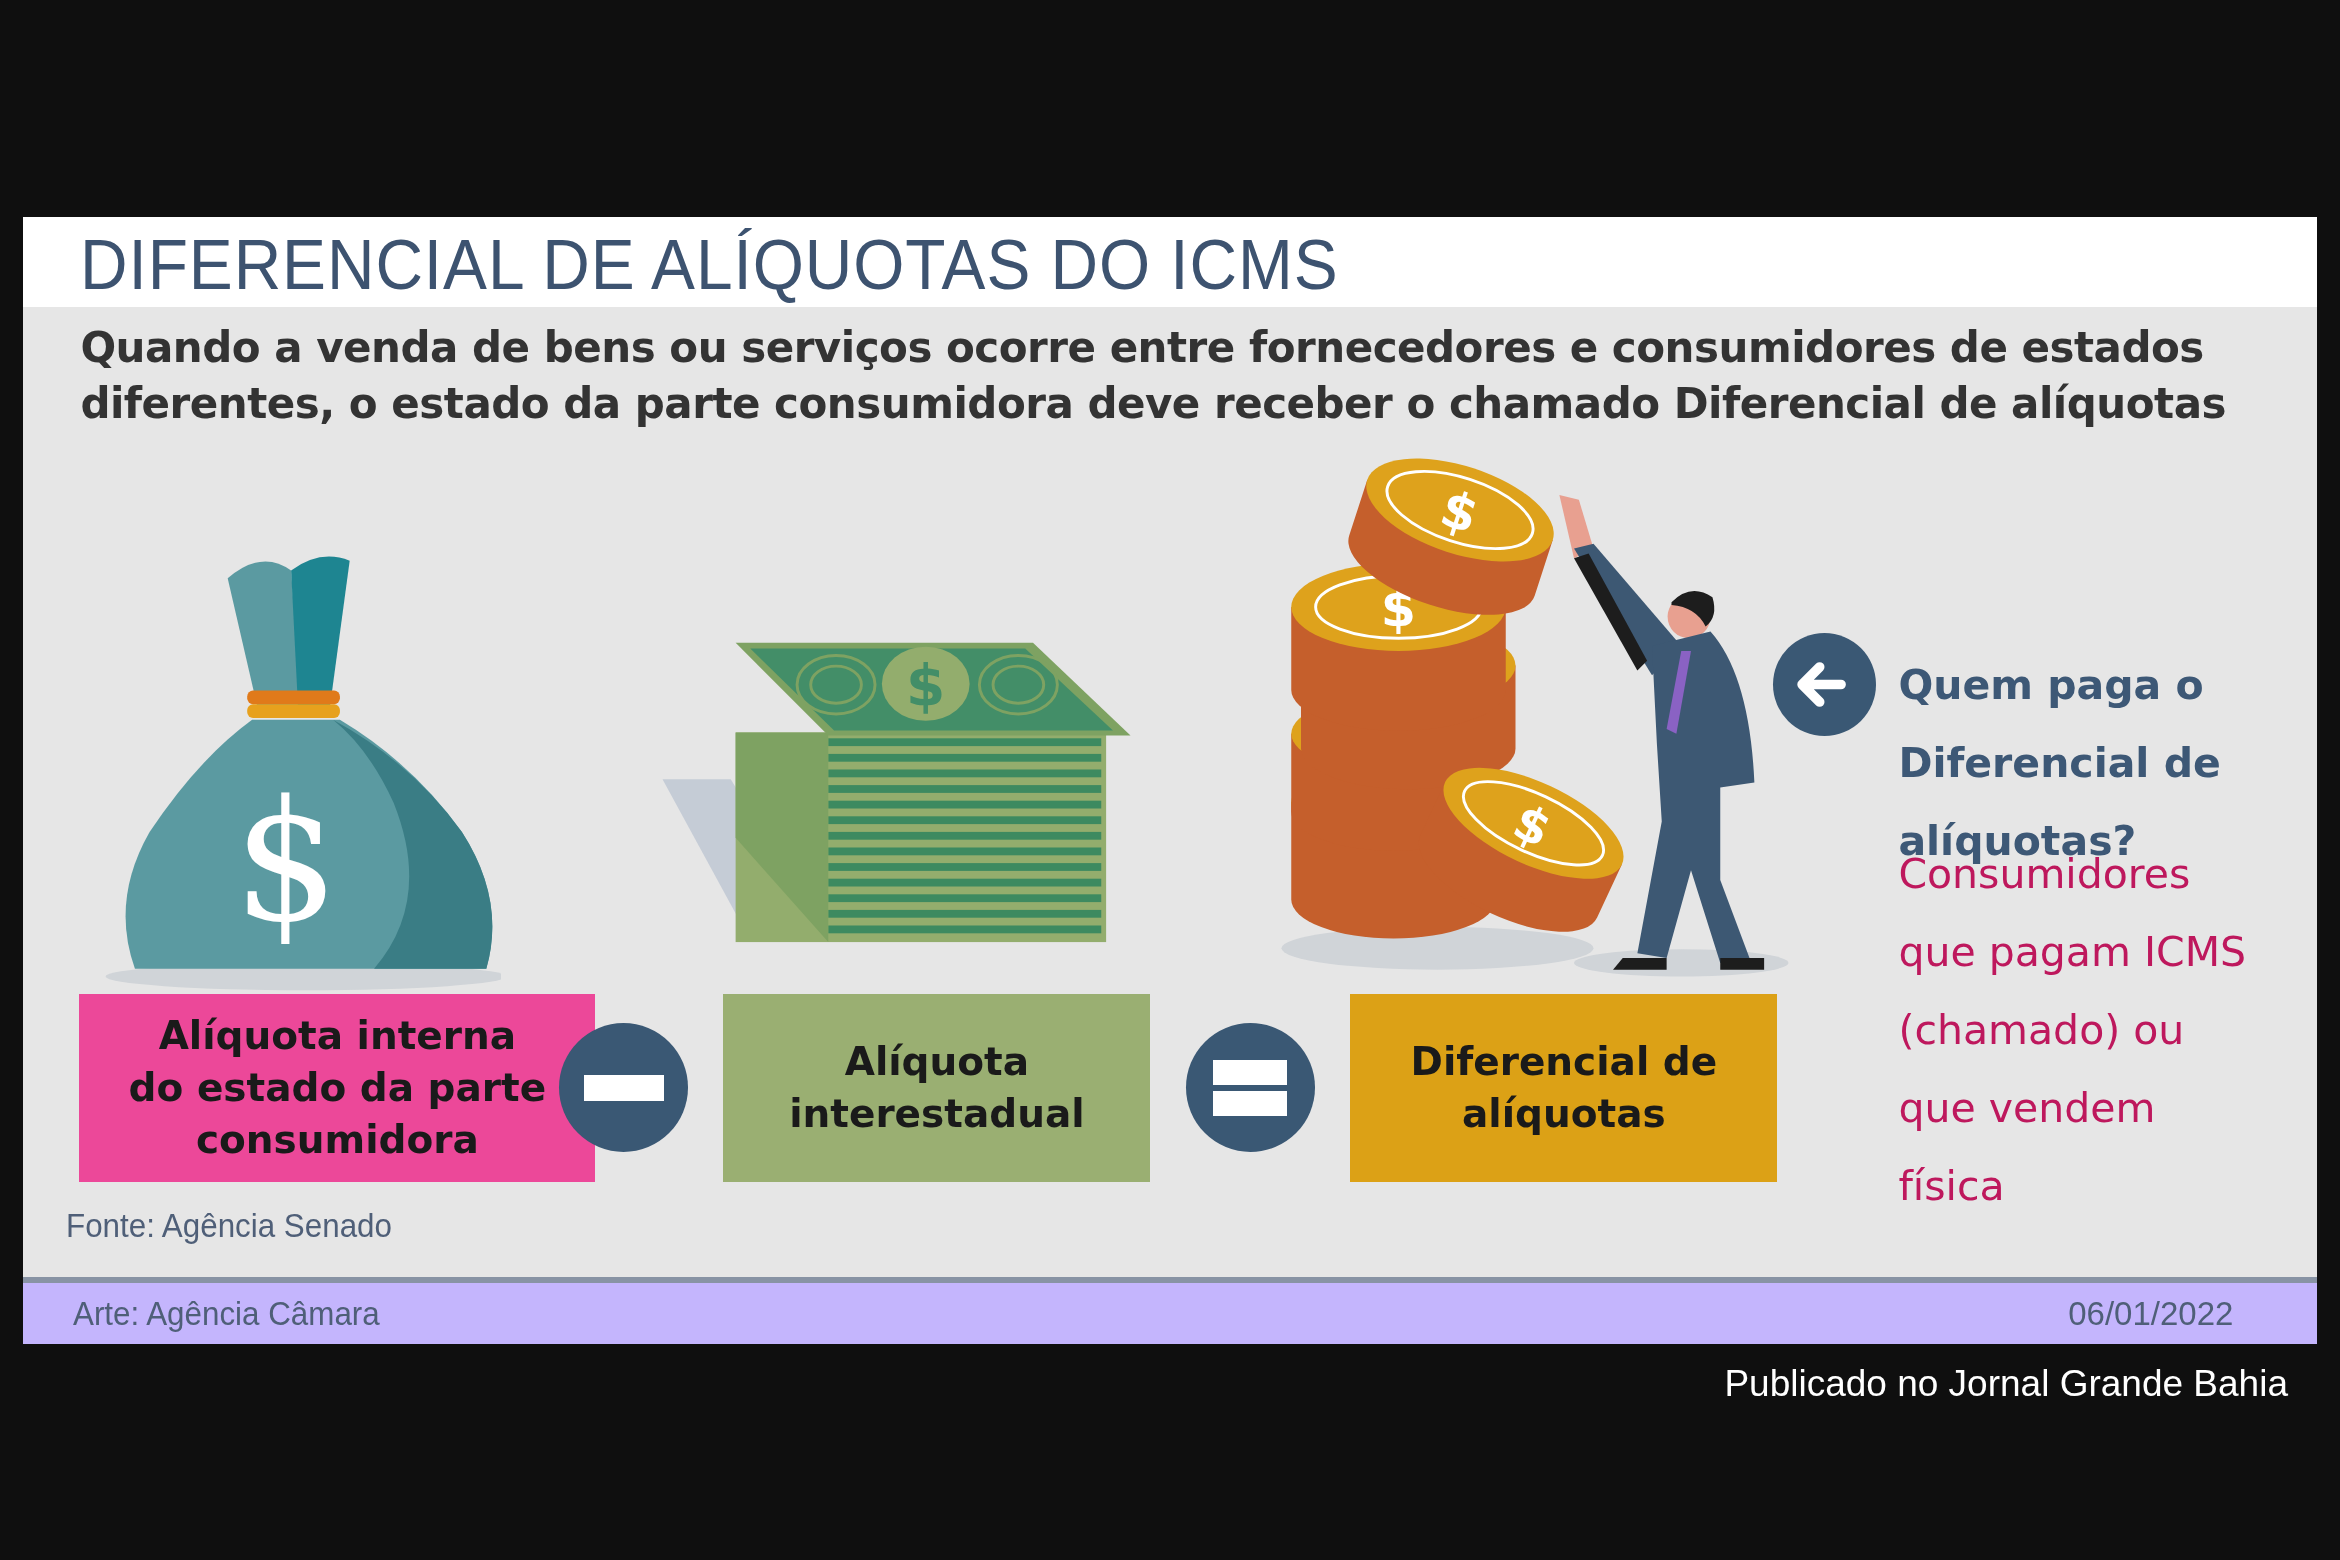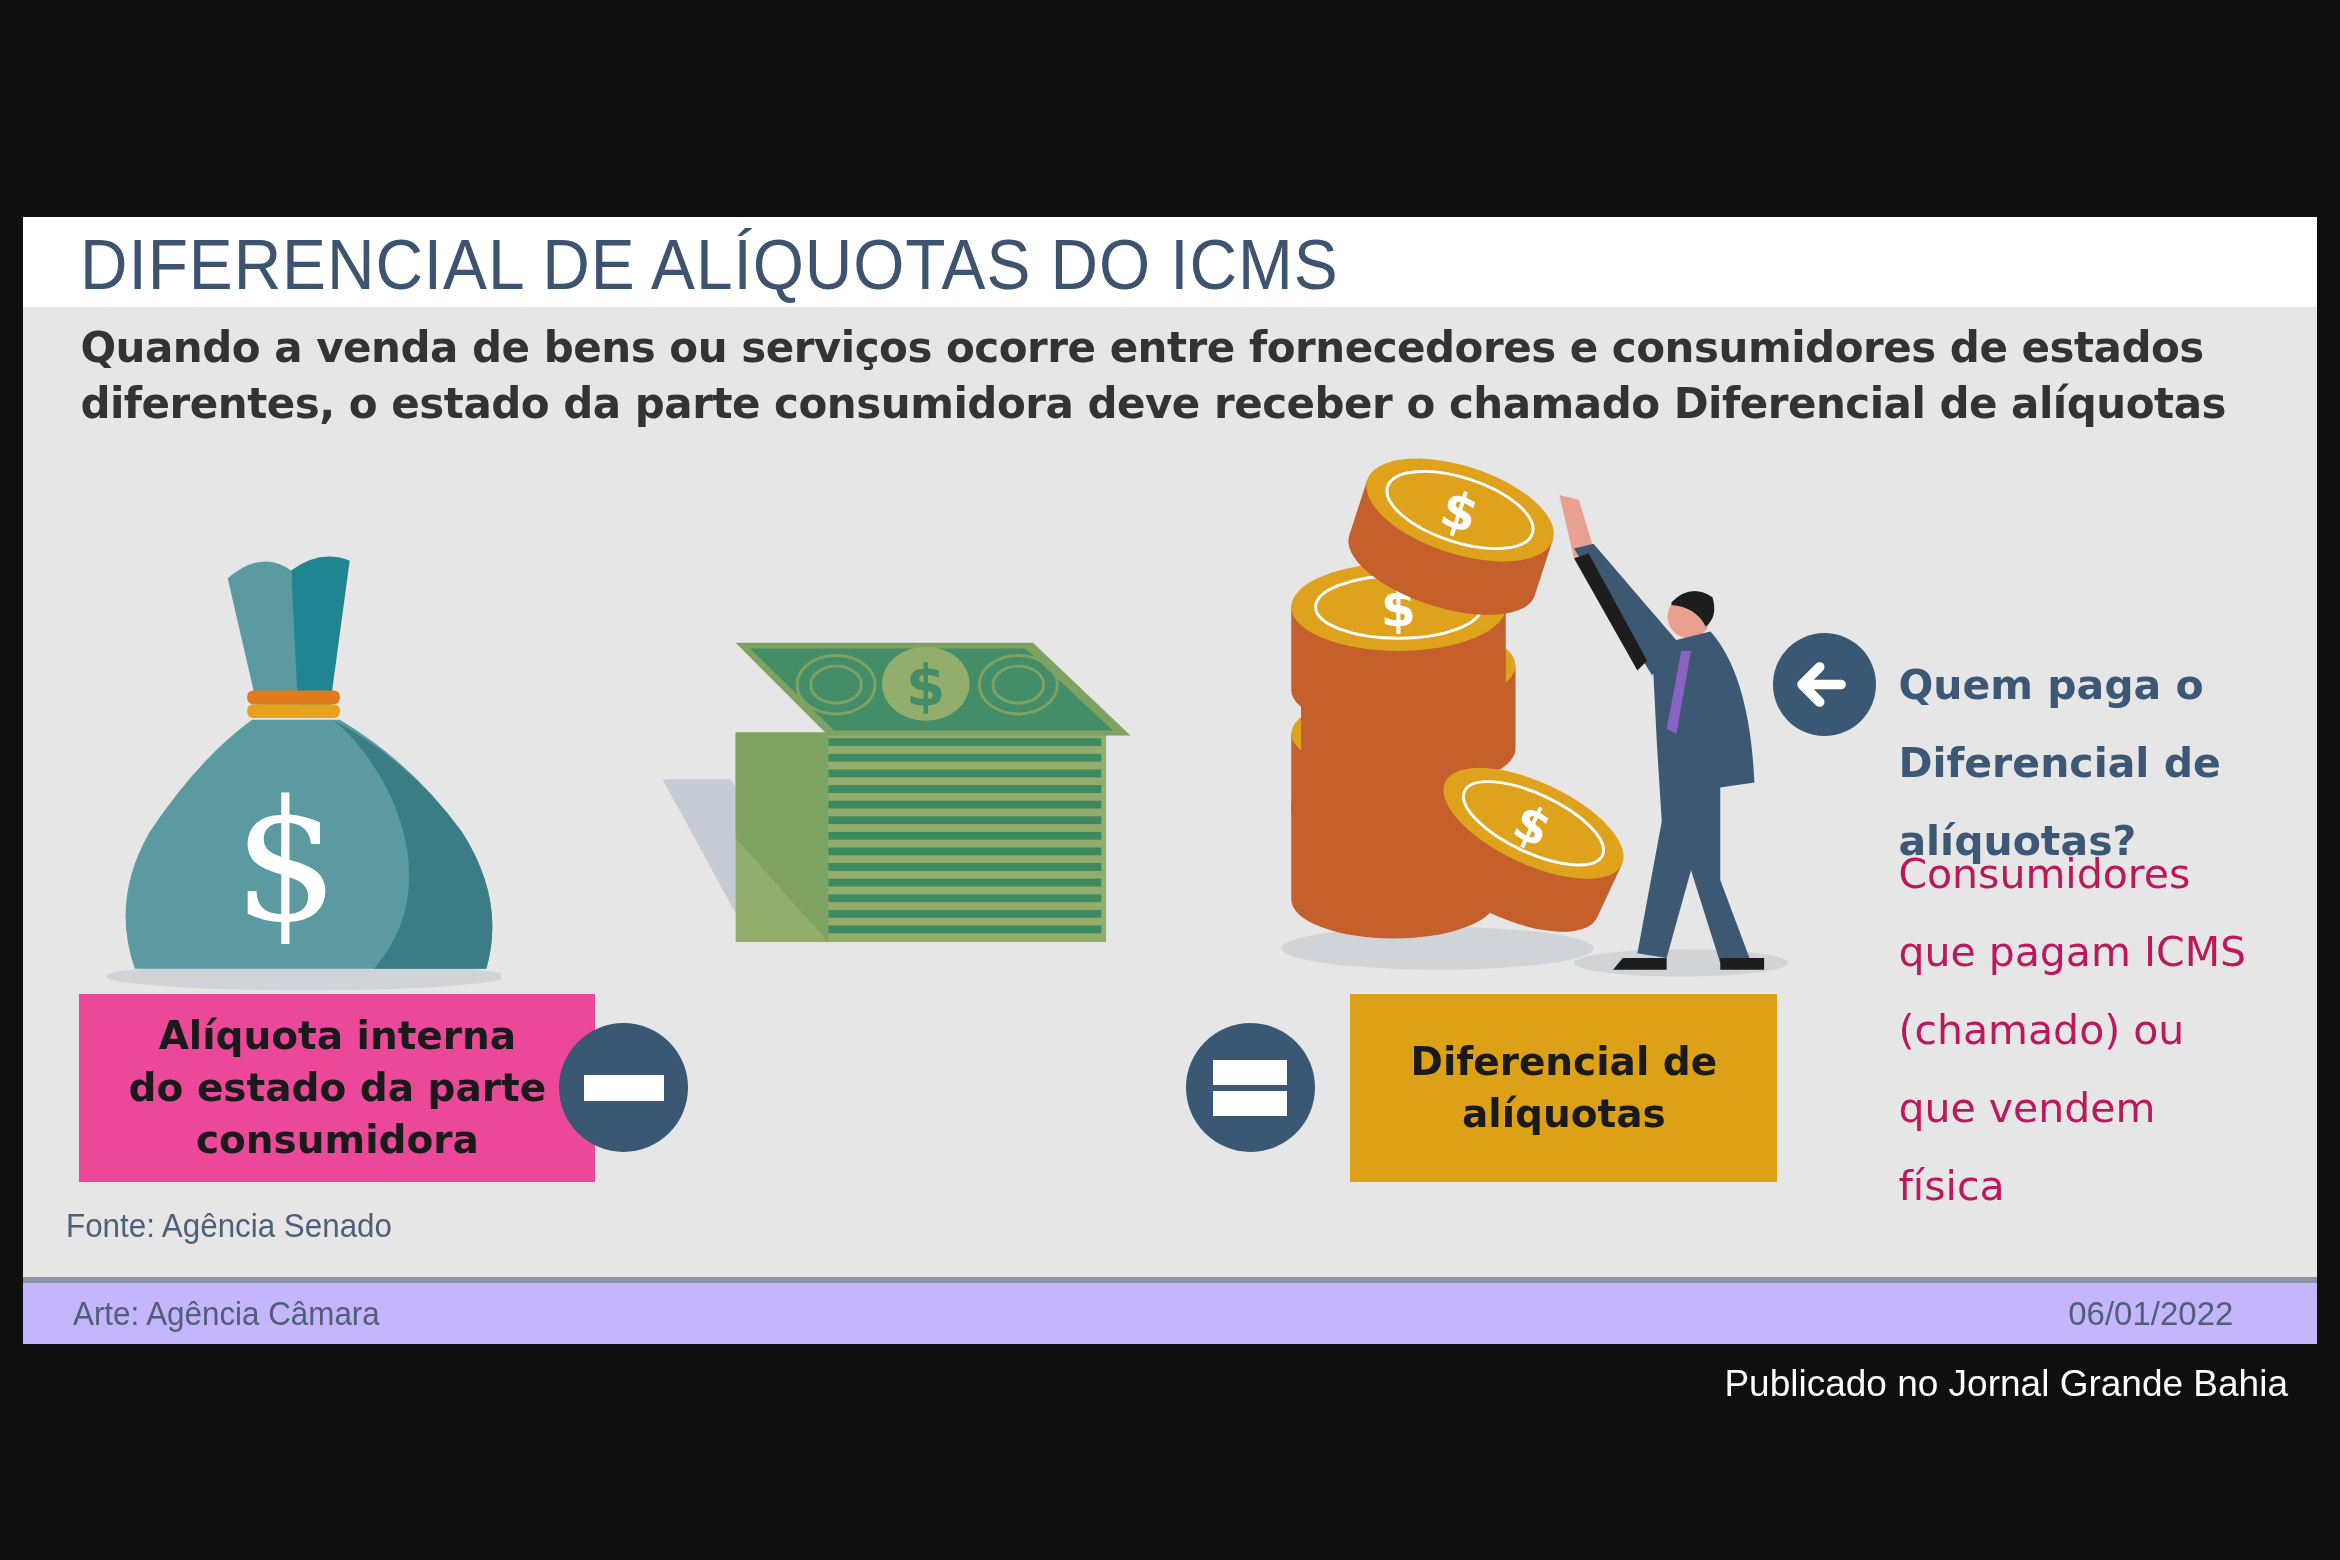--- a/index.html
+++ b/index.html
@@ -160,20 +160,26 @@
       <span>Alíquota interna</span>
       <span>do estado da parte</span>
       <span>consumidora</span>
     </div>
   </div>
 
   <div class="op op-minus">
     <div class="bar"></div>
   </div>
 
+  <div class="box box2">
+    <div>
+      <span>Alíquota</span>
+      <span>interestadual</span>
+    </div>
+  </div>
 
   <div class="op op-equals">
     <div class="bar bar1"></div>
     <div class="bar bar2"></div>
   </div>
 
   <div class="box box3">
     <div>
       <span>Diferencial de</span>
       <span>alíquotas</span>

